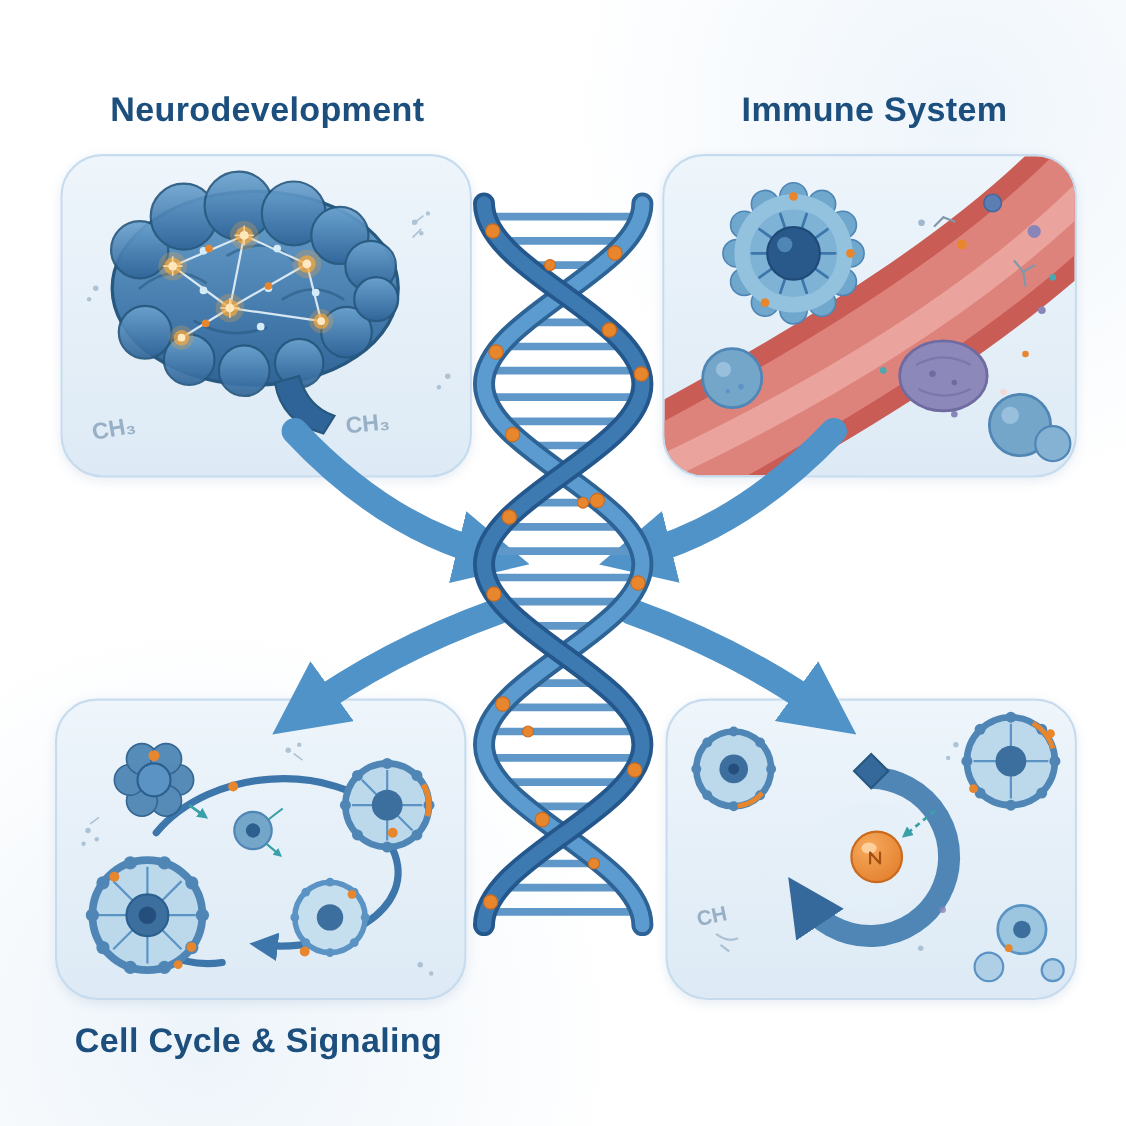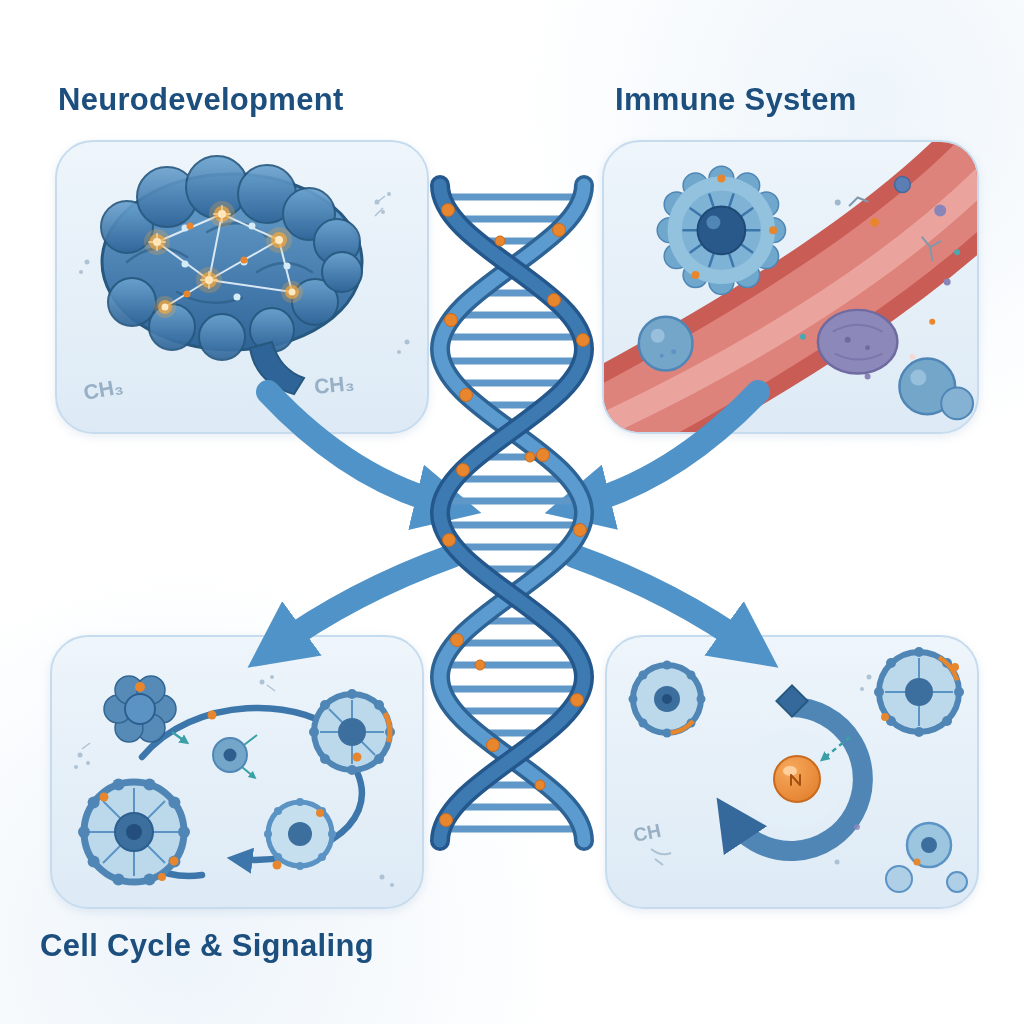--- a/index.html
+++ b/index.html
@@ -17,21 +17,21 @@
     border:2px solid #c6dcee;
     box-shadow:0 3px 10px rgba(90,130,170,0.14);
     overflow:hidden;
   }
   .panel svg{display:block;width:100%;height:100%;}
   .panel-tl{left:55px;top:140px;width:370px;height:290px;}
   .panel-tr{left:602px;top:140px;width:373px;height:290px;}
   .panel-bl{left:50px;top:635px;width:370px;height:270px;}
   .panel-br{left:605px;top:635px;width:370px;height:270px;}
   .fig-title{
-    position:absolute;color:#1c4f7d;
+    position:absolute;text-align:center;color:#1c4f7d;
     font-size:31px;font-weight:bold;letter-spacing:.3px;
   }
   .title-tl{left:58px;top:82px;width:370px;}
   .title-tr{left:615px;top:82px;width:360px;}
   .title-bl{left:40px;top:928px;width:390px;}
   .overlay{position:absolute;left:0;top:0;pointer-events:none;}
 </style>
 </head>
 <body>
 

